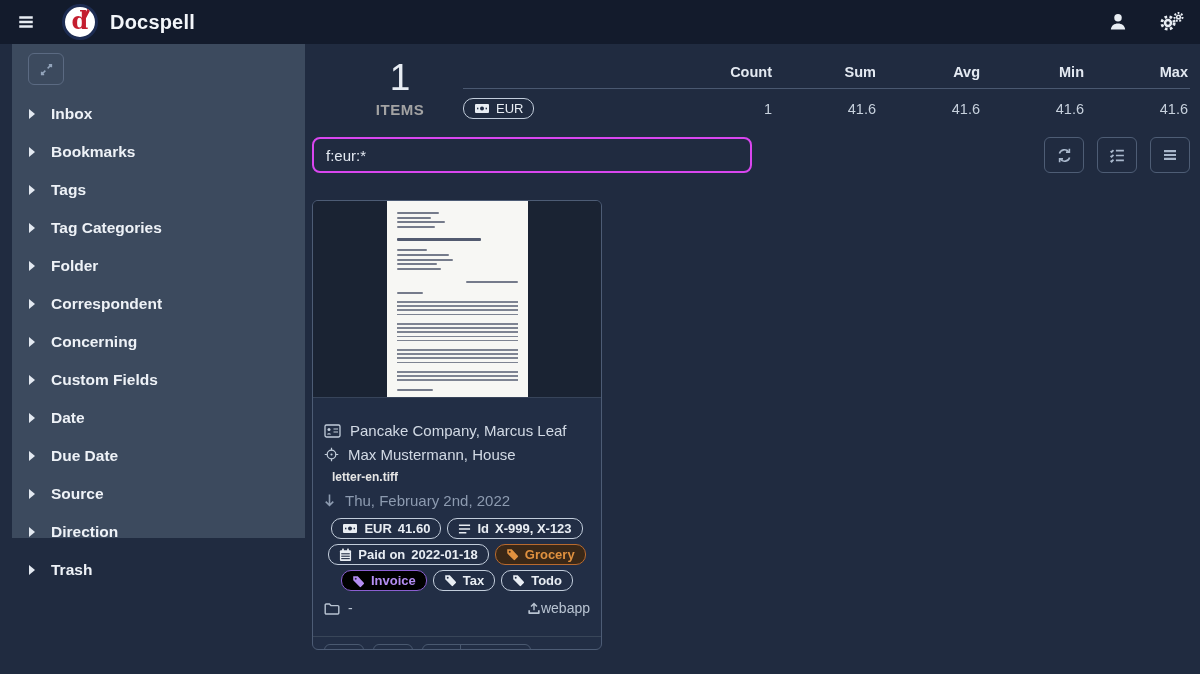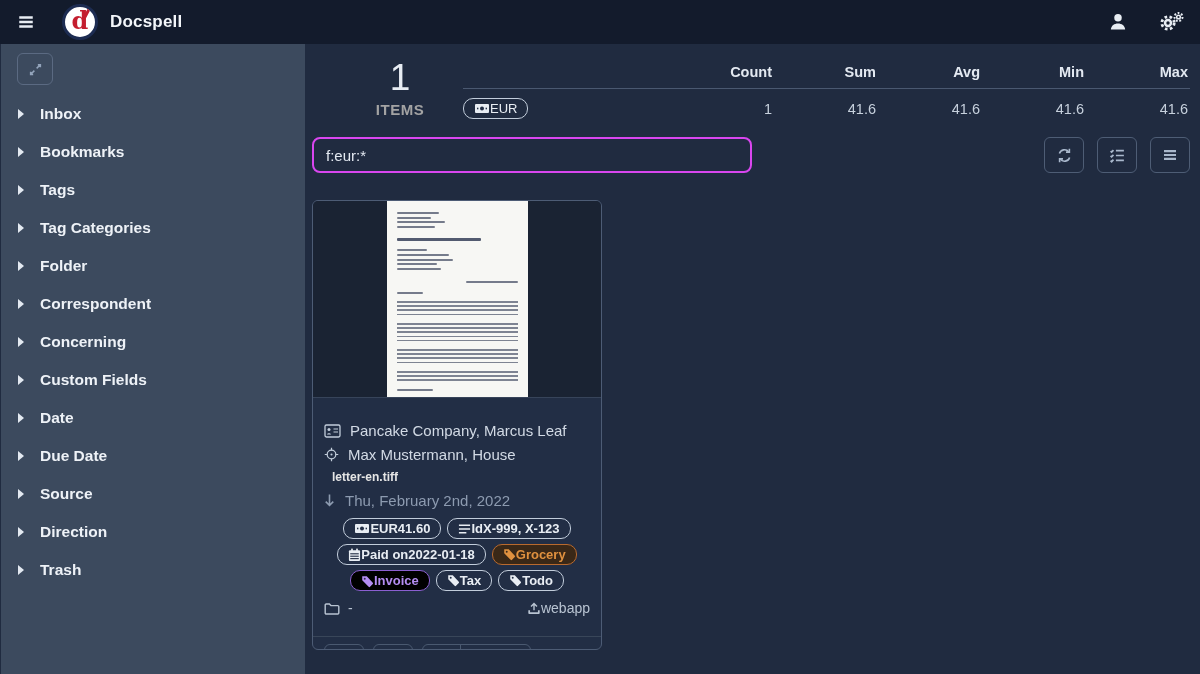--- a/index.html
+++ b/index.html
@@ -11,26 +11,26 @@
   .navbar { position:absolute; left:0; top:0; width:1200px; height:44px;
     background:#131b2c; display:flex; align-items:center; padding:0 16px; z-index:5; }
   .nav-bars { color:#e8edf3; margin-right:26px; display:flex; cursor:pointer; }
   .logo { width:36px; height:36px; border-radius:50%; background:#fff;
     border:3px solid #1d2c52; display:flex; align-items:center; justify-content:center;
     position:relative; overflow:hidden; }
   .logo .d { color:#c41e2f; font-weight:800; font-size:24px; line-height:1;
     font-family:"DejaVu Serif",serif; transform:translateY(-1px); }
   .logo .slash { position:absolute; width:3px; height:12px; background:#c41e2f;
     right:7px; top:1px; transform:rotate(28deg); border-radius:2px; }
-  .nav-title { color:#f3f6fa; font-weight:700; font-size:17px; margin-left:12px; letter-spacing:.2px; }
+  .nav-title { color:#f3f6fa; font-weight:700; font-size:20px; margin-left:12px; letter-spacing:.2px; }
   .nav-spacer { flex:1; }
   .nav-icon { color:#e8edf3; margin-left:30px; display:flex; cursor:pointer; }
 
   
-  .sidebar { position:absolute; left:1px; top:44px; width:305px; height:630px; background:#3c4a5e; }
+  .sidebar { position:absolute; left:12px; top:44px; width:305px; height:494px; background:#3c4a5e; }
   .expand-btn { margin:9px 0 0 16px; width:36px; height:32px; border-radius:6px;
     border:1px solid #5b6a82; background:transparent; color:#93a4bb;
     display:flex; align-items:center; justify-content:center; cursor:pointer; }
   .side-nav { margin-top:10px; }
   .side-item { height:38px; display:flex; align-items:center; padding-left:16px;
     cursor:pointer; color:#eef2f7; }
   .side-item .caret { color:#e3e9f1; width:8px; display:flex; margin-right:15px; }
   .side-item .lbl { font-weight:700; font-size:15.5px; }
 
   
@@ -44,21 +44,21 @@
   .stats-table { flex:1; margin-left:8px; margin-top:4px; }
   .s-row { display:flex; align-items:center; }
   .s-row.head { border-bottom:1px solid #4a5870; padding-bottom:8px; padding-top:4px; }
   .s-row.vals { padding-top:9px; }
   .s-cell-first { flex:1; display:flex; }
   .s-cell { width:104px; text-align:right; padding-right:2px; }
   .s-row.head .s-cell { font-weight:700; font-size:14.5px; color:#e3e9f1; }
   .s-row.vals .s-cell { font-size:14.5px; color:#c7d1dd; }
 
   
-  .badge { display:inline-flex; align-items:center; padding:2px 10px;
+  .badge { display:inline-flex; align-items:center; gap:6px; padding:2px 10px;
     border:1px solid #c2cddb; border-radius:10px; font-weight:700; font-size:13px;
     color:#e8edf3; background:transparent; white-space:nowrap; }
   .badge .thin { font-weight:400; }
   .badge.orange { color:#e0913f; border-color:#b96a2e; background:#3a2817; }
   .badge.purple { color:#b48df2; border-color:#8b5fd0; background:#000000;align-items:flex-end; }
 
   
   .search-row { display:flex; align-items:center; padding:18px 10px 0 7px; }
   .search-input { width:440px; height:36px; background:transparent; border:2px solid #d946ef;
     border-radius:8px; color:#e3e9f1; font-size:15px; padding:0 12px; outline:none;

